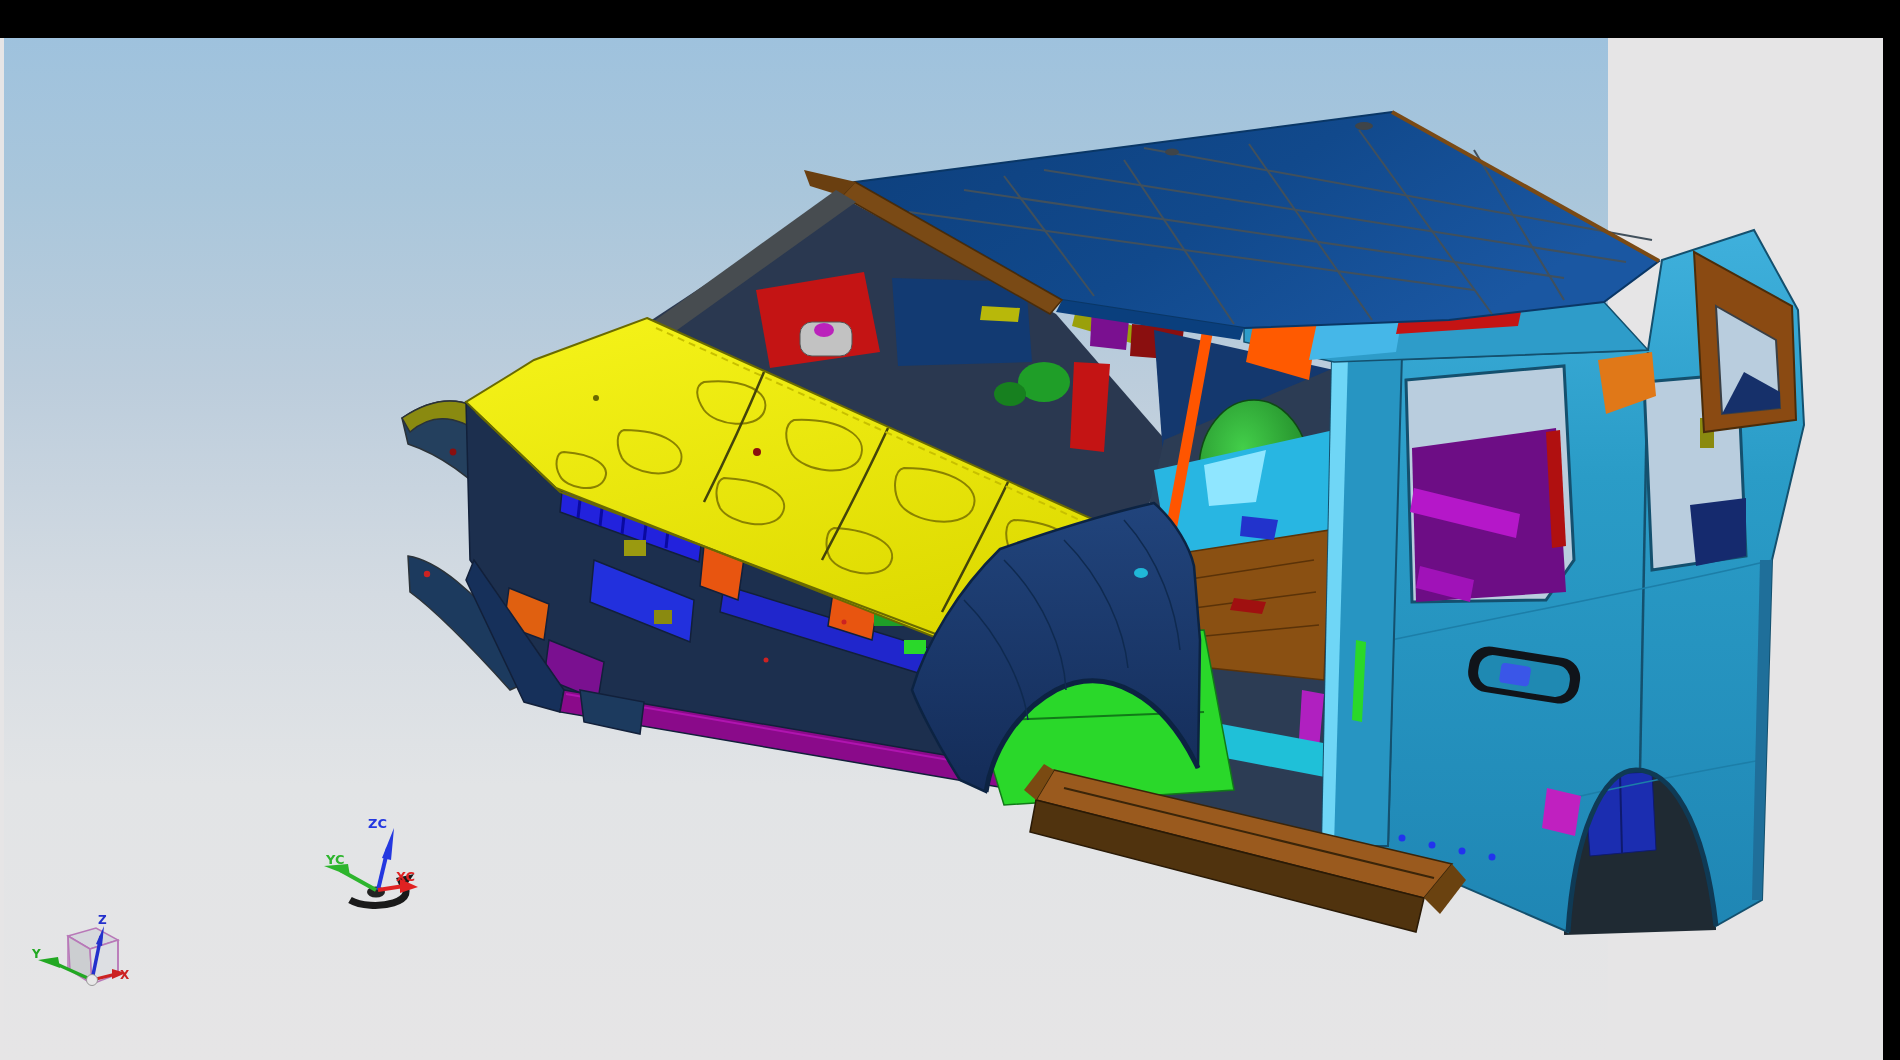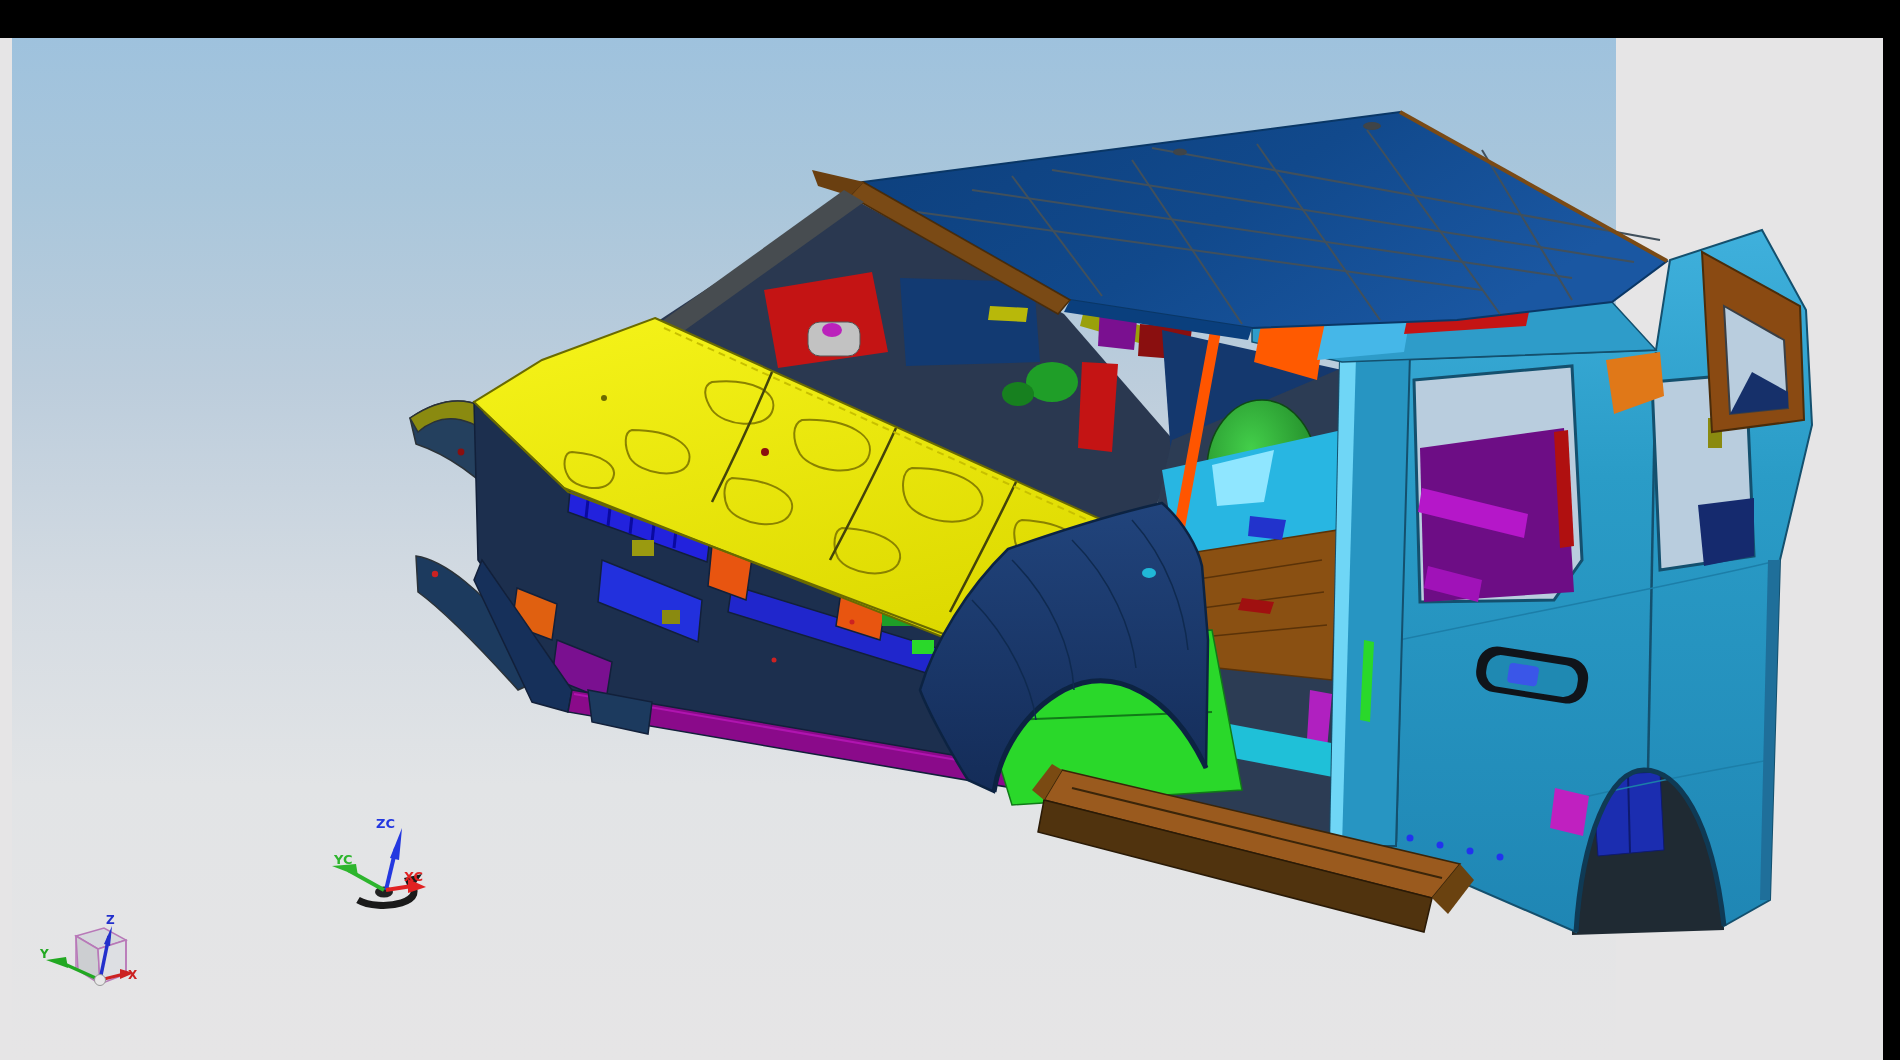--- a/index.html
+++ b/index.html
@@ -2,21 +2,21 @@
 <html><head>
 <meta charset="utf-8">
 <style>
   html,body{margin:0;padding:0;}
   body{
     width:1900px;height:1060px;overflow:hidden;position:relative;
     font-family:"DejaVu Sans","Liberation Sans",sans-serif;
     background:#e6e5e6;
   }
   .viewport{
-    position:absolute;left:12px;top:0;width:1556px;height:1060px;
+    position:absolute;left:4px;top:0;width:1556px;height:1060px;
     background:linear-gradient(180deg,#9cc1de 0%,#a9c6db 18%,#bccddc 36%,#d4dbe2 56%,#e2e4e6 74%,#e6e5e6 100%);
     padding-left:48px;
   }
   .bar-top{position:absolute;left:0;top:0;width:1900px;height:38px;background:#000;}
   .bar-right{position:absolute;right:0;top:0;width:17px;height:1060px;background:#000;}
   svg{position:absolute;left:0;top:0;}
   svg text{font-family:"DejaVu Sans","Liberation Sans",sans-serif;font-size:13px;font-weight:bold;}
   svg text.small{font-size:12px;}
 </style>
 </head>

